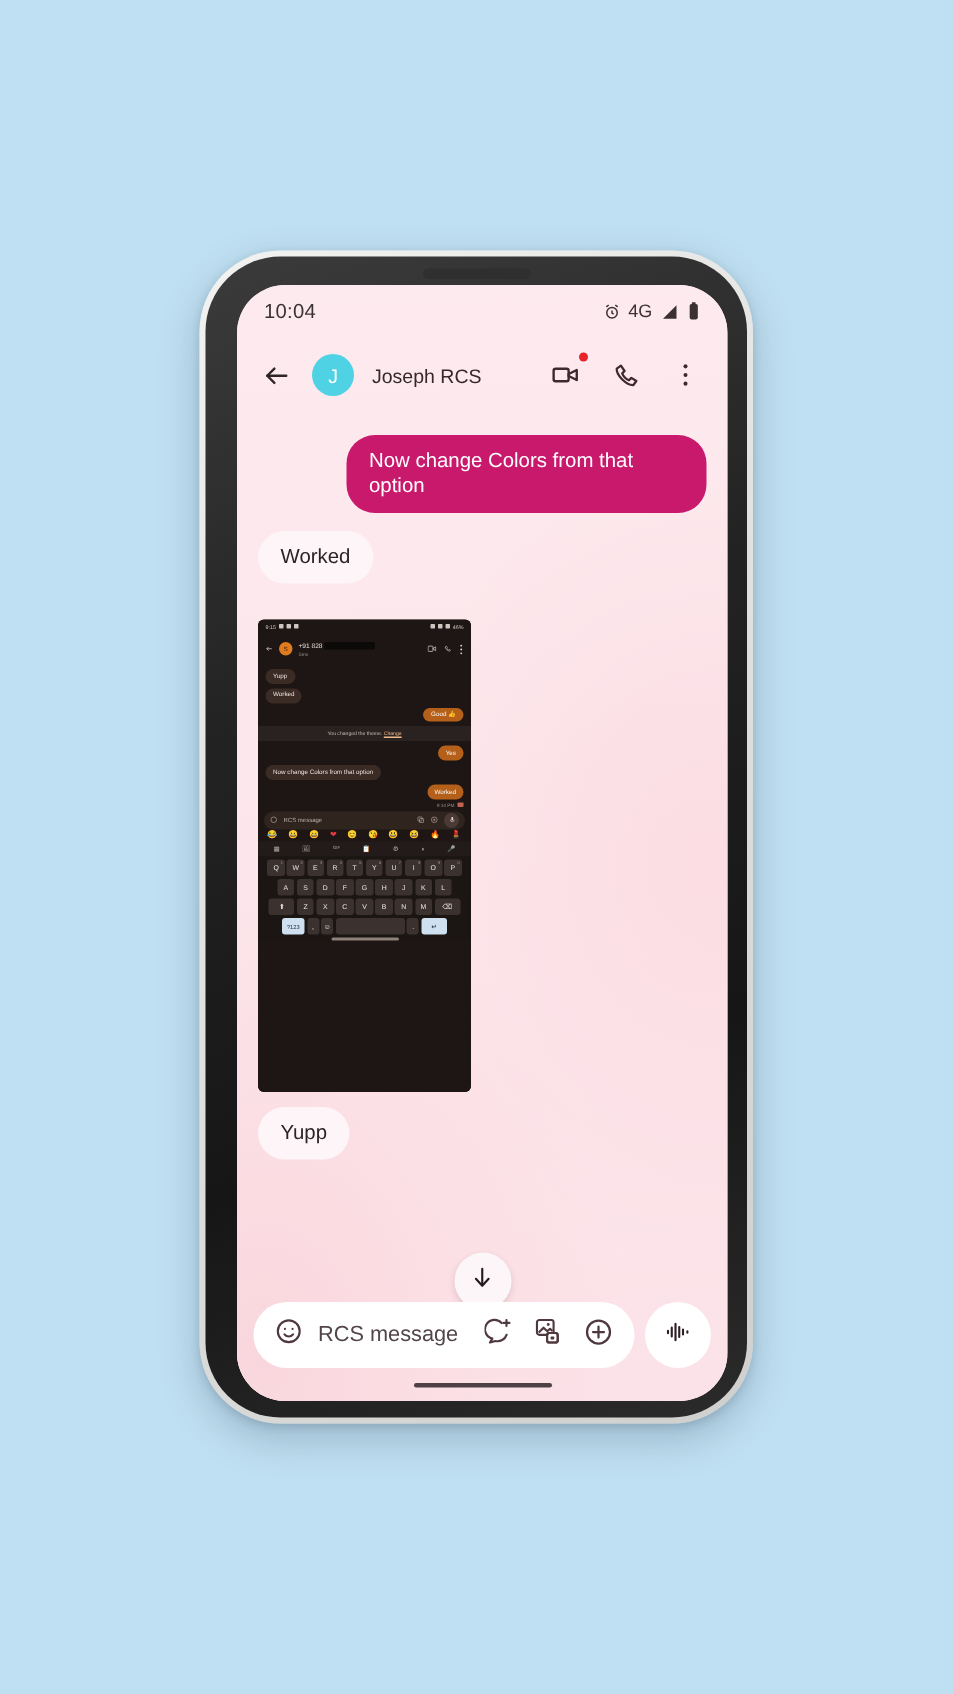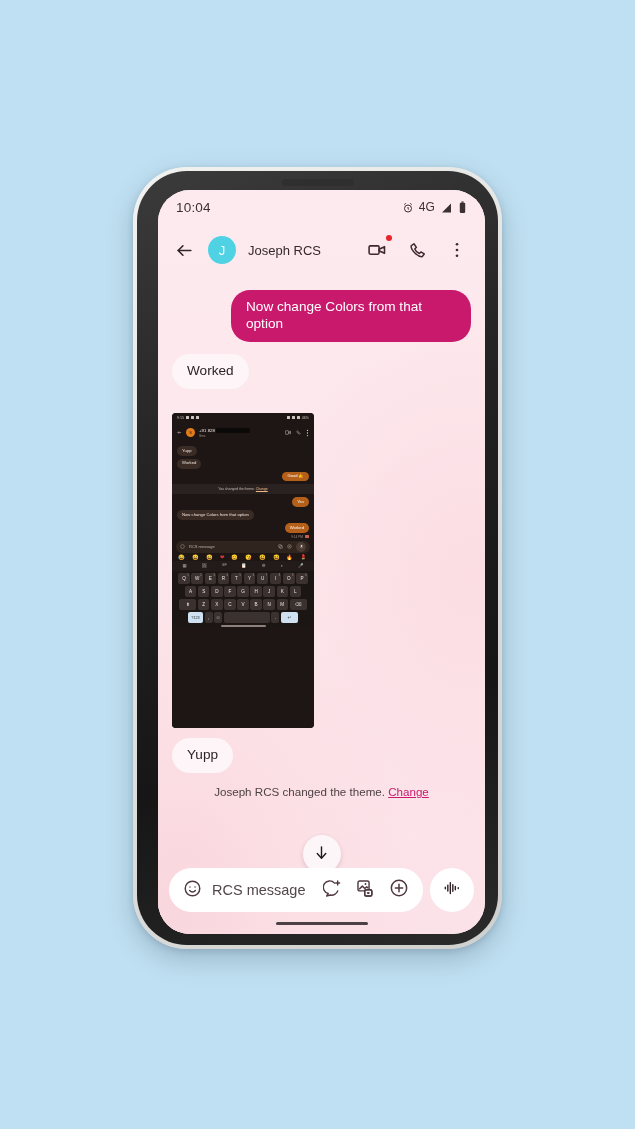--- a/index.html
+++ b/index.html
@@ -684,24 +684,20 @@
           </div>
 
           <div class="gap-10"></div>
 
           <div class="row in">
             <div class="bubble in">Yupp</div>
           </div>
 
           <div class="gap-6"></div>
 
-          <div class="sysline">
-            <span>Joseph RCS changed the theme.</span>
-            <a href="#">Change</a>
-          </div>
 
           <div class="gap-6"></div>
 
         </div>
 
         <div class="watermark">
         </div>
 
         <div class="fab">
           <span>

